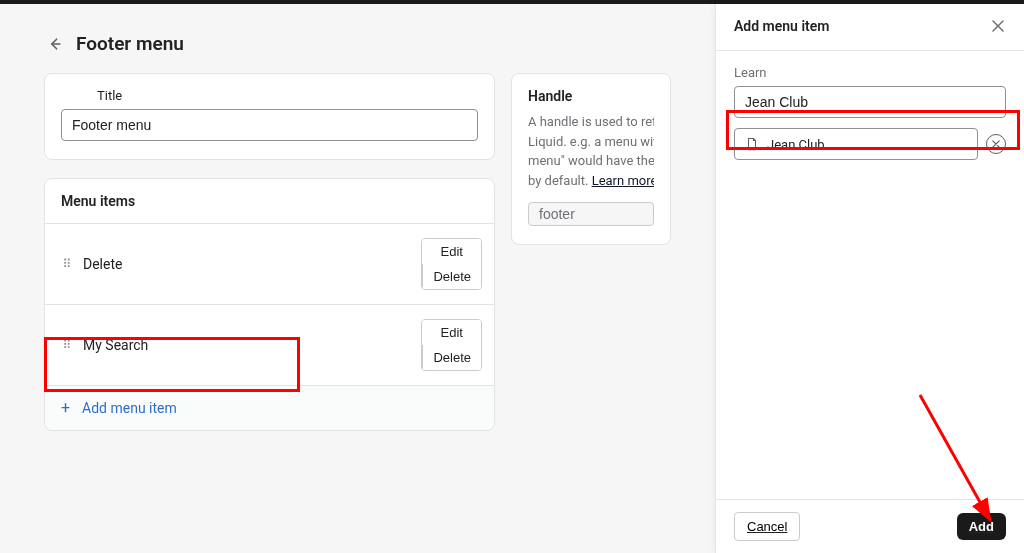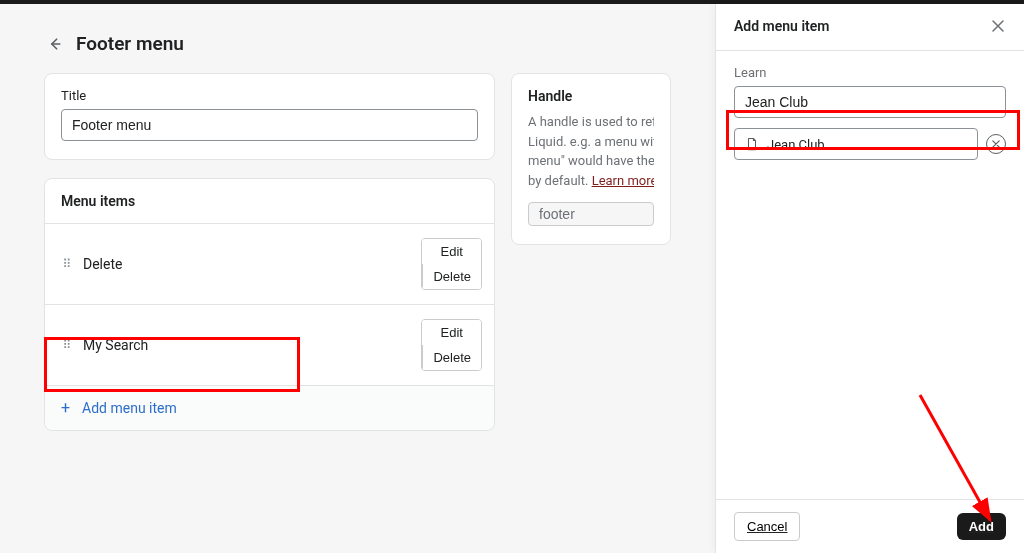--- a/index.html
+++ b/index.html
@@ -51,20 +51,21 @@
   .left-col { width: 500px; }
   .right-col { width: 160px; } 
   .title-card {
     padding: 14px 16px 18px 16px;
     margin-bottom: 18px;
   }
   .field-label {
     font-size: 13px;
     color: #202223;
     margin-bottom: 6px;
+    margin-left: 36px;
   }
   .text-input {
     width: 100%;
     height: 32px;
     border: 1px solid #8c9196;
     border-radius: 4px;
     padding: 0 10px;
     font-size: 14px;
     background: #fff;
     color: #202223;
@@ -127,21 +128,21 @@
   }
   .handle-desc {
     color: #6d7175;
     font-size: 13px;
     line-height: 1.5;
     margin: 8px 0 12px 0;
     white-space: nowrap;
     overflow: hidden;
   }
   .learn-more {
-    color: #7f1d1d;
+    color: #0f172a;
     text-decoration: underline;
     cursor: pointer;
   }
   .handle-input {
     width: 100%;
     height: 24px;
     border: 1px solid #c9cccf;
     border-radius: 4px;
     padding: 0 10px;
     font-size: 14px;

